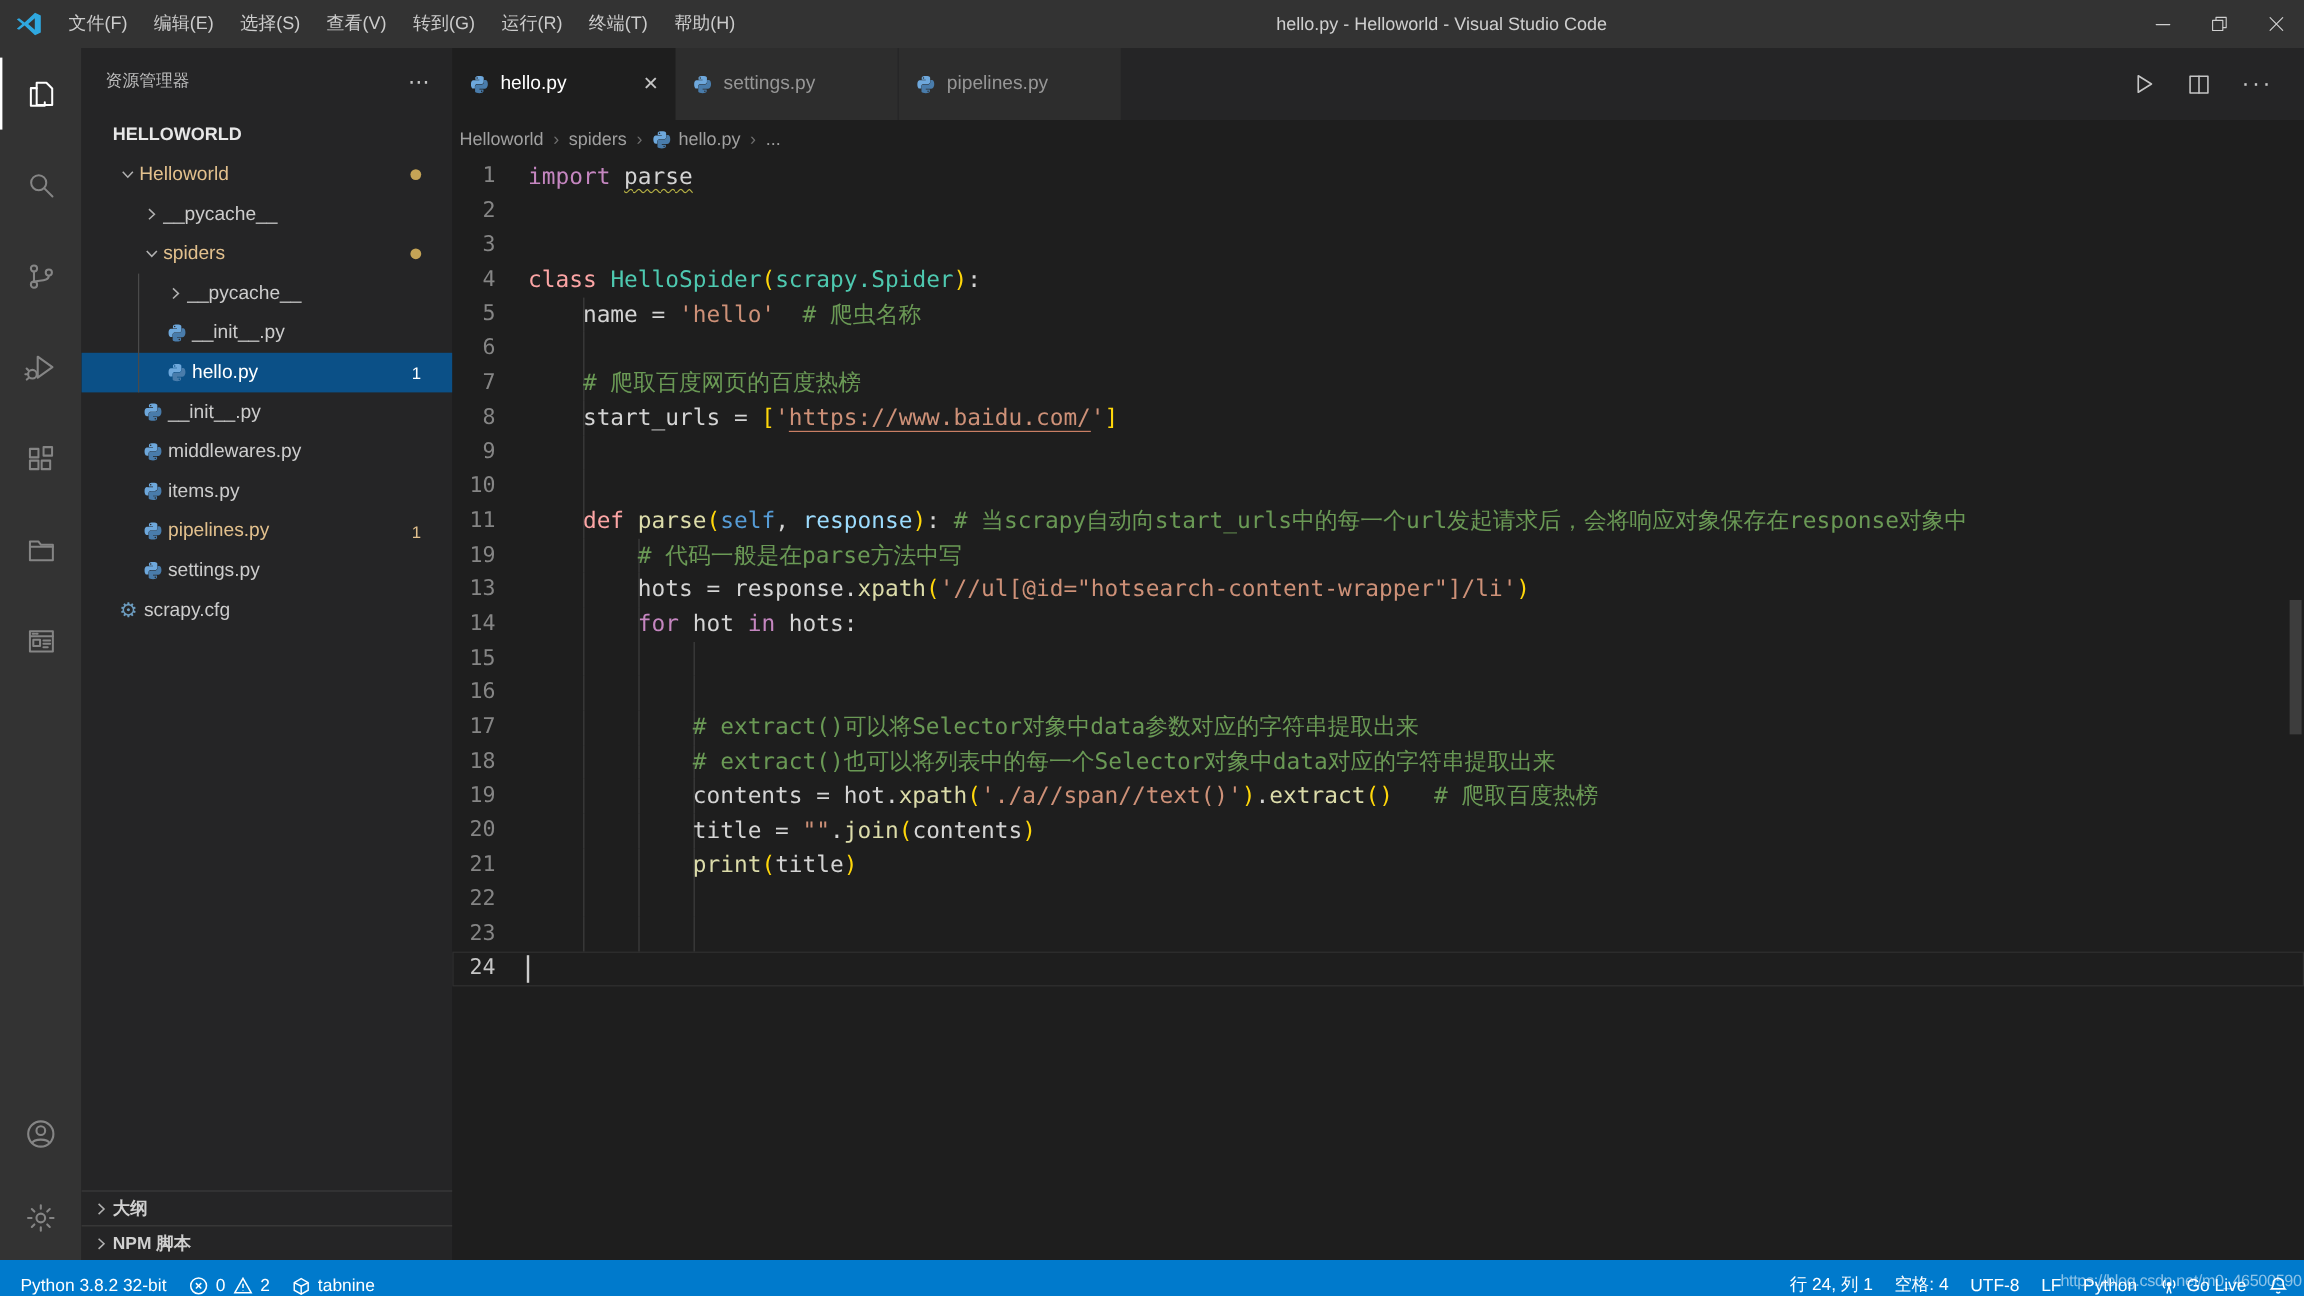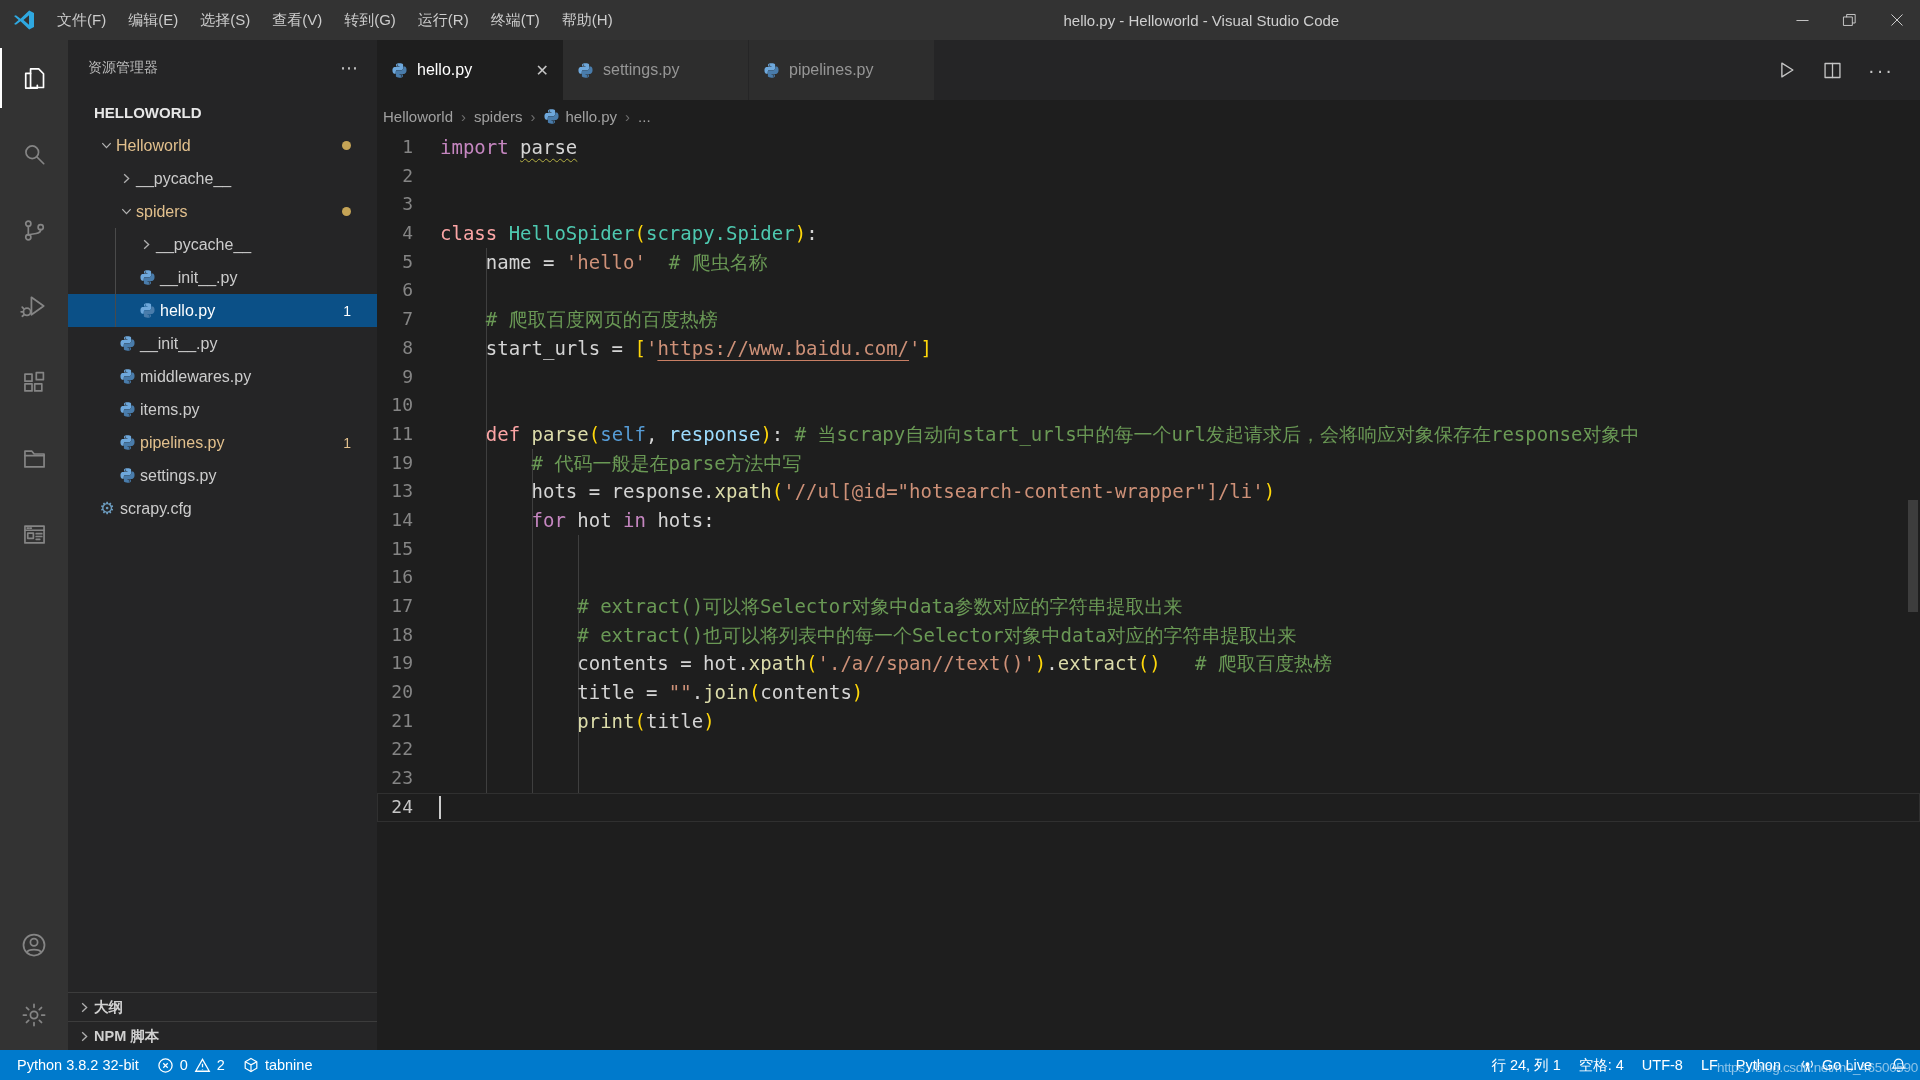--- a/index.html
+++ b/index.html
@@ -84,21 +84,21 @@
   .tok-param{ color:#9cdcfe; }
   .tok-warn{ color:#d4d4d4; text-decoration:underline wavy #b3ae43; text-underline-offset:4px; text-decoration-thickness:1px; }
   .tok-link{ color:#ce9178; text-decoration:underline; text-underline-offset:5px; text-decoration-color:#c97f64; }
 
   .sb-thumb { position:absolute; right:2px; top:460px; width:10px; height:112px; background:rgba(121,121,121,0.35); }
 
   
   .statusbar { height:30px; background:#007acc; color:#ffffff; display:flex; align-items:center; font-size:14.5px; flex:none; position:relative; }
   .sb-left { display:flex; height:100%; margin-left:8px; }
   .sb-right { display:flex; height:100%; margin-left:auto; margin-right:4px; }
-  .sb-item { display:flex; align-items:center; gap:6px; padding:0 9px; height:100%; white-space:nowrap; }
+  .sb-item { display:flex; align-items:flex-end; gap:6px; padding:0 9px; height:100%; white-space:nowrap; }
   .watermark { position:absolute; right:2px; bottom:5px; font-size:13.5px; letter-spacing:-0.3px;
                color:rgba(255,255,255,0.55); z-index:20; pointer-events:none; }
 </style>
 </head>
 <body>
 
 <div class="window">
 
   <div class="titlebar">
     <span class="tb-logo">

